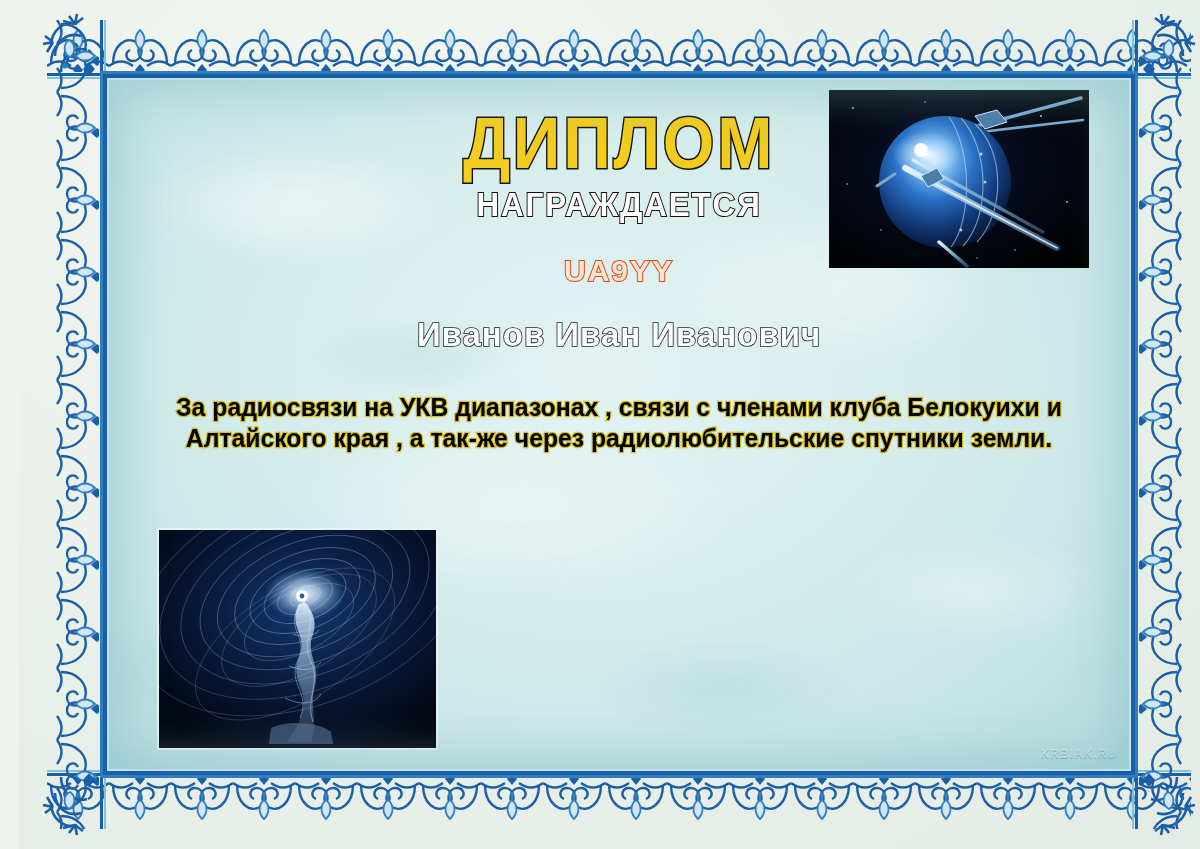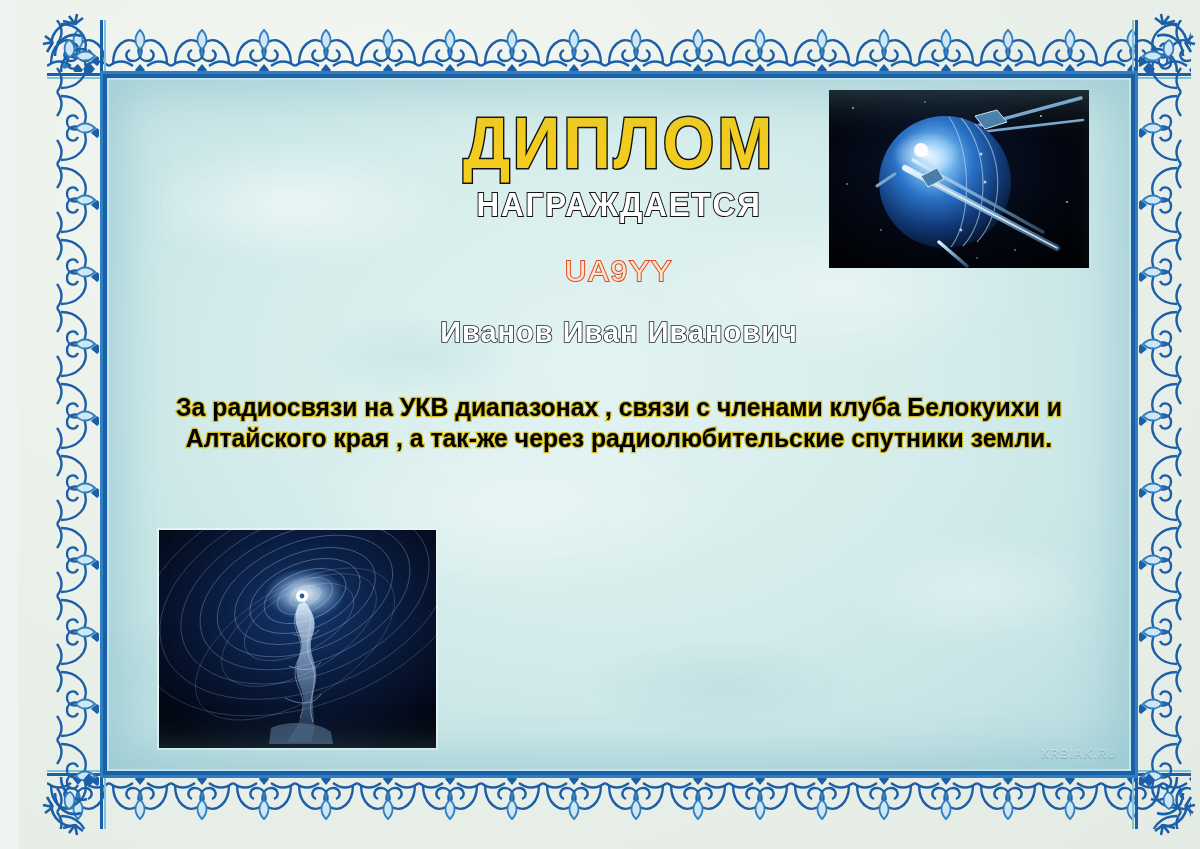--- a/index.html
+++ b/index.html
@@ -87,29 +87,29 @@
     text-align:center;
     font-size:33px;font-weight:bold;letter-spacing:2px;
     color:#ffffff;
     -webkit-text-stroke:2px #111;
     paint-order:stroke fill;
     transform:scaleX(.95);
   }
   #callsign{
     position:absolute;left:0;right:0;top:174px;
     text-align:center;
-    font-size:30px;font-weight:normal;letter-spacing:2px;
+    font-size:30px;font-weight:bold;letter-spacing:2px;
     color:#fbe4d2;
     -webkit-text-stroke:2px #e0491a;
     paint-order:stroke fill;
   }
   #recipient{
     position:absolute;left:0;right:0;top:236px;
     text-align:center;
-    font-size:29px;font-weight:bold;letter-spacing:1px;
+    font-size:33px;font-weight:bold;letter-spacing:1px;
     color:#ffffff;
     -webkit-text-stroke:1.6px #17202a;
     paint-order:stroke fill;
   }
   #body-text{
     position:absolute;left:46px;right:46px;top:312px;
     text-align:center;
     font-size:25px;font-weight:bold;line-height:31px;
     letter-spacing:0px;
     color:#000000;

